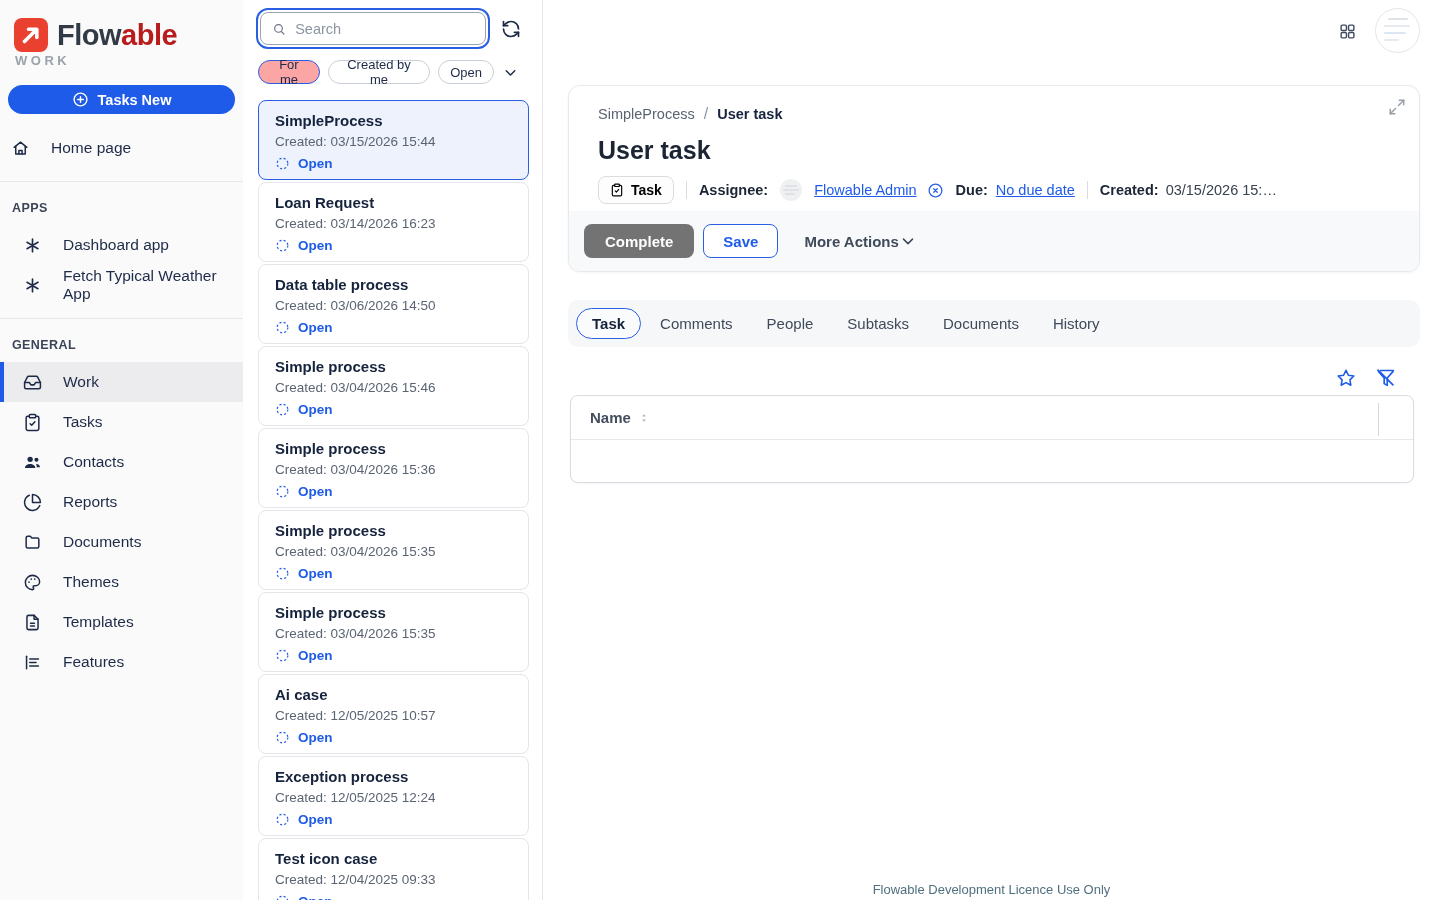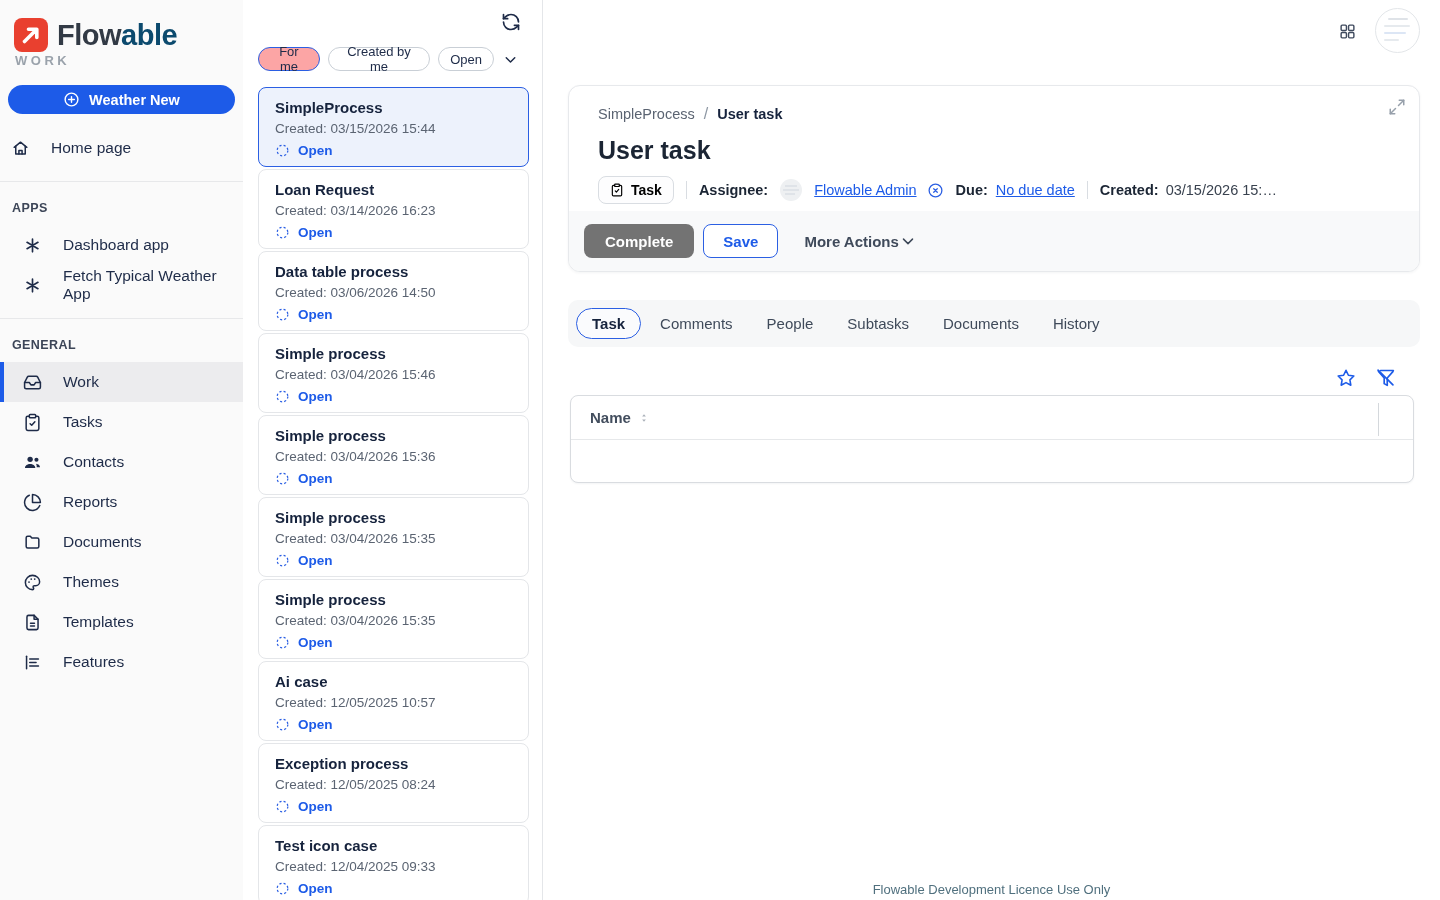--- a/index.html
+++ b/index.html
@@ -8,21 +8,21 @@
     font-family:"Liberation Sans", sans-serif;
     display:flex; background:#ffffff; color:#1e2b48;
   }
   svg { display:block; }
 
   
   .sidebar { width:243px; flex:0 0 243px; background:#fafafa; padding-top:18px; }
   .logo-row { display:flex; align-items:center; gap:9px; padding-left:14px; }
   .logo-text { font-size:29px; font-weight:700; letter-spacing:-0.5px; }
   .logo-text .bold { color:#323a45; }
-  .logo-text .light { color:#0c4a6e; }
+  .logo-text .light { color:#b91c1c; }
   .work-sub { padding-left:15px; margin-top:1px; font-size:13px; font-weight:700; letter-spacing:3.5px; color:#9aa2ab; }
   .create-btn { margin:17px 8px 0; width:227px; height:29px; border:none; border-radius:16px;
     background:#1d5be8; color:#fff; font-family:inherit; font-size:14.5px; font-weight:700;
     display:flex; align-items:center; justify-content:center; gap:9px; cursor:pointer; }
   .nav-item { height:40px; display:flex; align-items:center; gap:21px; padding-left:23px;
     font-size:15.5px; color:#1e2b48; position:relative; cursor:pointer; }
   .nav-item .nico { width:19px; height:19px; color:#1e2b48; flex:0 0 19px; }
   .nav-item.selected { background:#ececee; }
   .nav-item.selected::before { content:''; position:absolute; left:0; top:0; bottom:0; width:4px; background:#1d5be8; }
   .side-divider { height:1px; background:#e7e8ea; margin:13px 0; }
@@ -126,21 +126,21 @@
     </svg>
     <div class="logo-text"><span class="bold">Flow</span><span class="light">able</span></div>
   </div>
   <div class="work-sub">WORK</div>
 
   <button class="create-btn">
     <svg width="17" height="17" viewBox="0 0 24 24" fill="none" stroke="#fff" stroke-width="2" stroke-linecap="round">
         <circle cx="12" cy="12" r="9"></circle>
         <path d="M12 8v8M8 12h8"></path>
       </svg>
-    <span>Weather New</span>
+    <span>Tasks New</span>
   </button>
 
   <div class="nav-item home-item">
     <svg class="nico" viewBox="0 0 24 24" fill="none" stroke="currentColor" stroke-width="1.9" stroke-linecap="round" stroke-linejoin="round">
         <path d="M4 10.5 12 4l8 6.5"></path>
         <path d="M6 9.3V19h12V9.3"></path>
         <path d="M10 19v-4.5h4V19"></path>
       </svg>
     <span>Home page</span>
   </div>
@@ -222,20 +222,27 @@
     <svg class="nico" viewBox="0 0 24 24" fill="none" stroke="currentColor" stroke-width="1.9" stroke-linecap="round">
         <path d="M4.5 4v16"></path>
         <path d="M8.5 7.5h11M8.5 12h8M8.5 16.5h11"></path>
       </svg>
     <span>Features</span>
   </div>
 </aside>
 
 <section class="list-panel">
   <div class="search-row">
+    <div class="search-box">
+      <svg class="search-icon" width="16" height="16" viewBox="0 0 24 24" fill="none" stroke="currentColor" stroke-width="2" stroke-linecap="round">
+          <circle cx="11" cy="11" r="6.5"></circle>
+          <path d="m16 16.5 4 4"></path>
+        </svg>
+      <input type="text" placeholder="Search" style="">
+    </div>
     <button class="refresh-btn">
       <svg width="20" height="20" viewBox="0 0 24 24" fill="none" stroke="currentColor" stroke-width="2" stroke-linecap="round" stroke-linejoin="round">
           <path d="M21 12a9 9 0 0 0-9-9 9.75 9.75 0 0 0-6.74 2.74L3 8"></path>
           <path d="M3 3v5h5"></path>
           <path d="M3 12a9 9 0 0 0 9 9 9.75 9.75 0 0 0 6.74-2.74L21 16"></path>
           <path d="M21 21v-5h-5"></path>
         </svg>
     </button>
   </div>
 
@@ -326,21 +333,21 @@
       <div class="pcard-created">Created: 12/05/2025 10:57</div>
       <div class="pcard-status">
           <svg class="open-icon" width="15" height="15" viewBox="0 0 24 24" fill="none" stroke="currentColor" stroke-width="2">
             <circle cx="12" cy="12" r="8.5" stroke-dasharray="3.4 3.4"></circle>
           </svg>
           <span>Open</span>
         </div>
     </div>
     <div class="pcard">
       <div class="pcard-title">Exception process</div>
-      <div class="pcard-created">Created: 12/05/2025 08:24</div>
+      <div class="pcard-created">Created: 12/05/2025 12:24</div>
       <div class="pcard-status">
           <svg class="open-icon" width="15" height="15" viewBox="0 0 24 24" fill="none" stroke="currentColor" stroke-width="2">
             <circle cx="12" cy="12" r="8.5" stroke-dasharray="3.4 3.4"></circle>
           </svg>
           <span>Open</span>
         </div>
     </div>
     <div class="pcard">
       <div class="pcard-title">Test icon case</div>
       <div class="pcard-created">Created: 12/04/2025 09:33</div>

